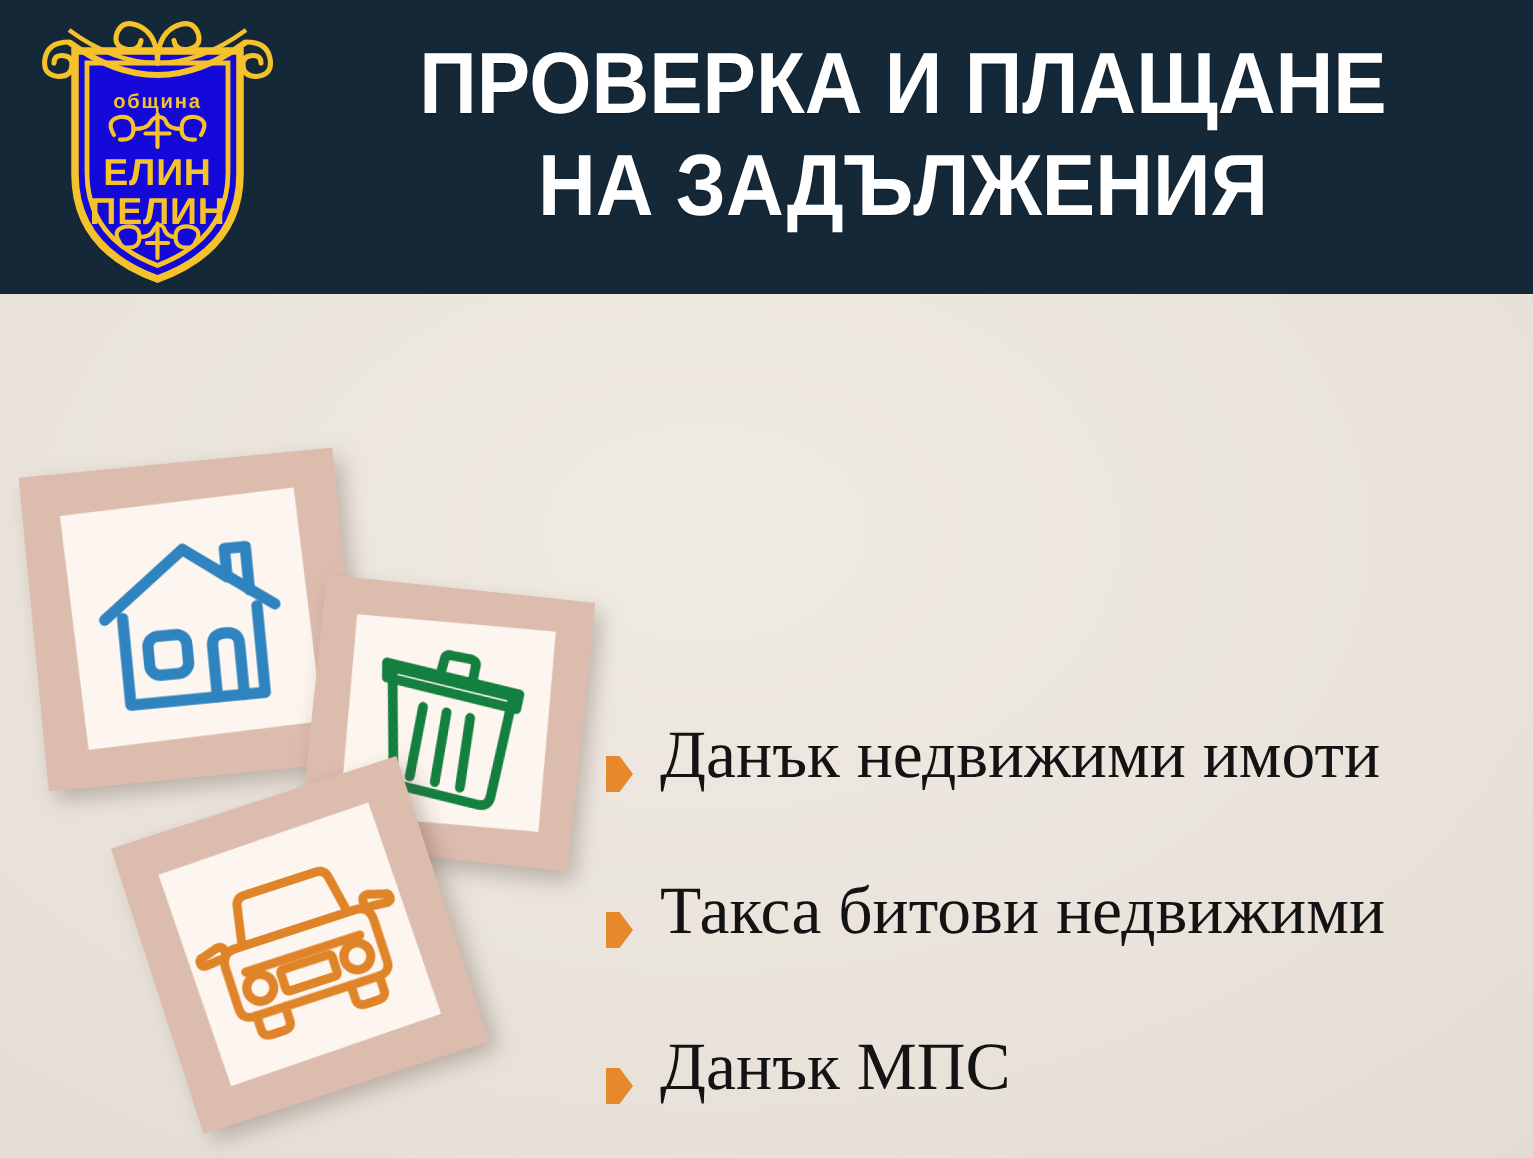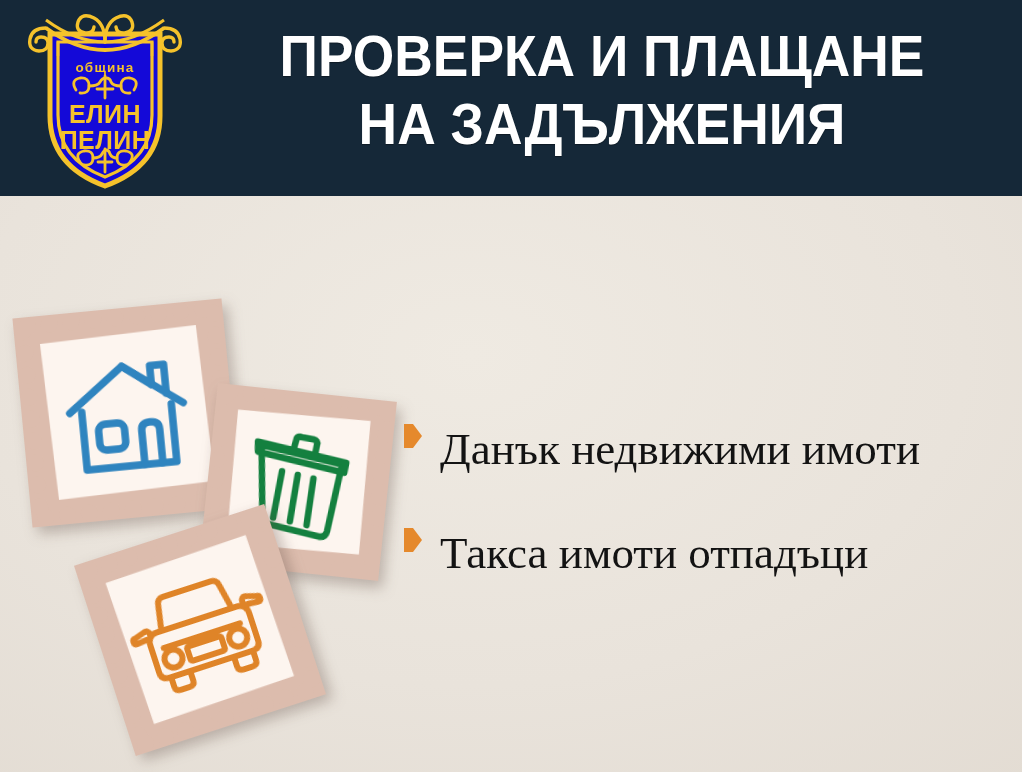--- a/index.html
+++ b/index.html
@@ -153,21 +153,21 @@
   
   .bullets {
     position: absolute;
     left: 404px;
     top: 424px;
     width: 610px;
     z-index: 6;
   }
   .bullet-row {
     display: flex;
-    align-items: flex-start;
+    align-items: flex-end;
     height: 104px;
   }
   .bullet-marker {
     width: 18px;
     height: 24px;
     margin-right: 18px;
     flex: 0 0 auto;
     background: #e5892c;
     -webkit-clip-path: polygon(0 0, 9px 0, 18px 12px, 9px 24px, 0 24px);
     clip-path: polygon(0 0, 9px 0, 18px 12px, 9px 24px, 0 24px);
@@ -408,17 +408,21 @@
     </svg>
   </div>
 
   <div class="bullets">
     <div class="bullet-row">
       <span class="bullet-marker"></span>
       <span class="bullet-label">Данък недвижими имоти</span>
     </div>
     <div class="bullet-row">
       <span class="bullet-marker"></span>
-      <span class="bullet-label">Такса имоти отпадъци</span>
+      <span class="bullet-label">Такса битови недвижими</span>
     </div>
+    <div class="bullet-row">
+      <span class="bullet-marker"></span>
+      <span class="bullet-label">Данък МПС</span>
+    </div>
   </div>
 
 </div>
 
 </body></html>

